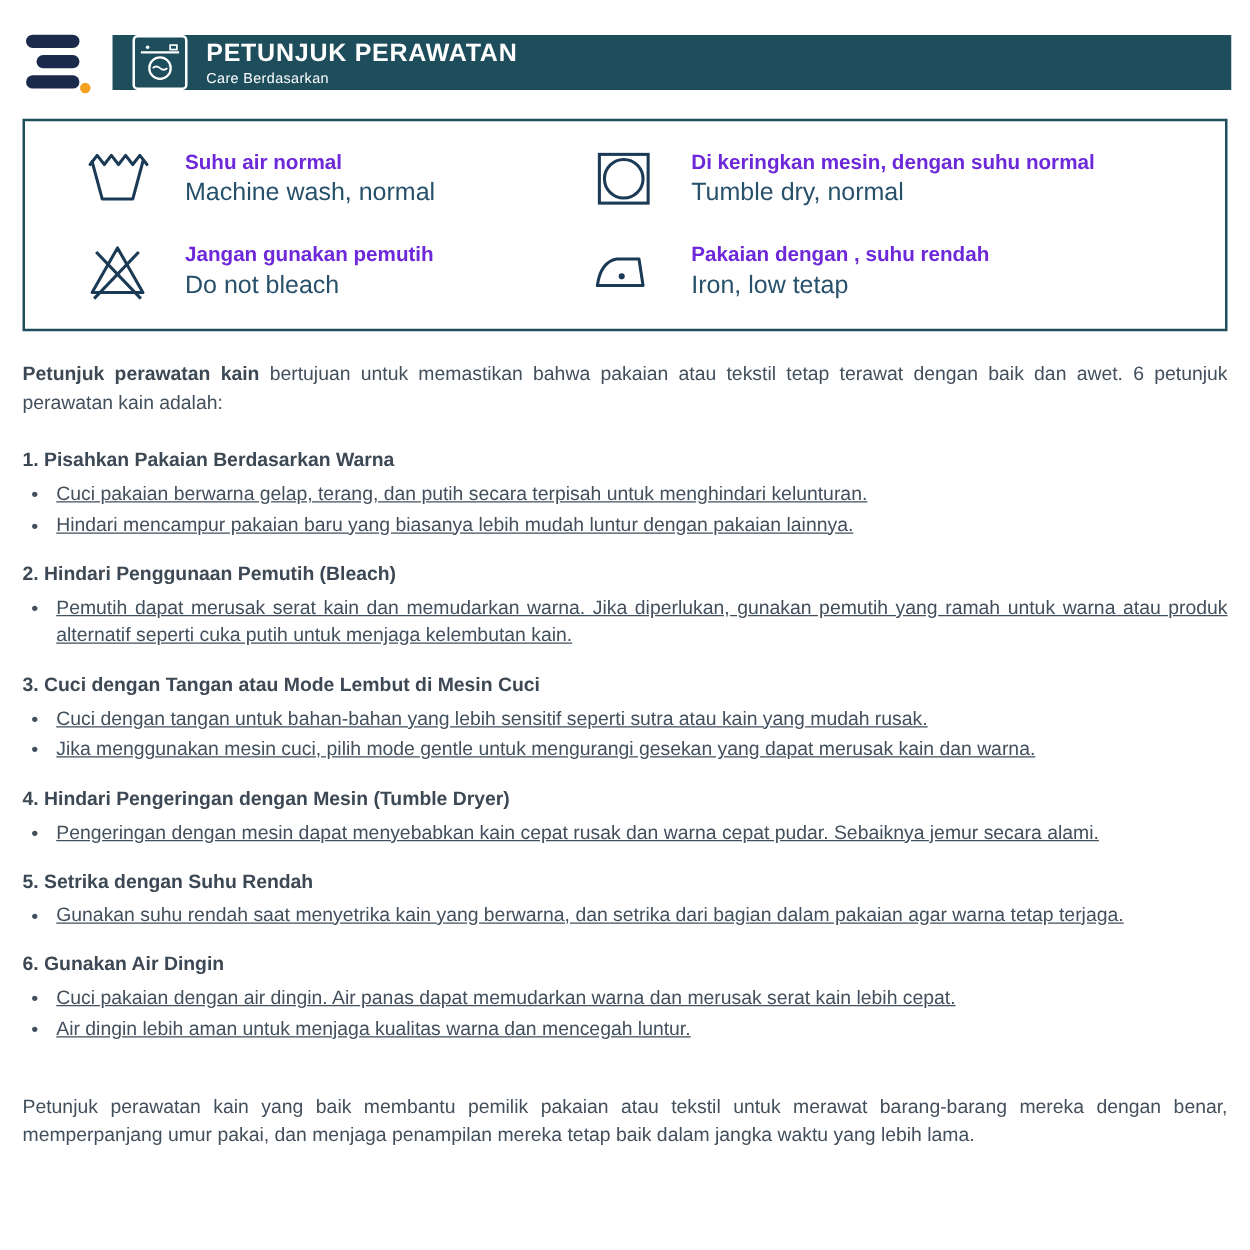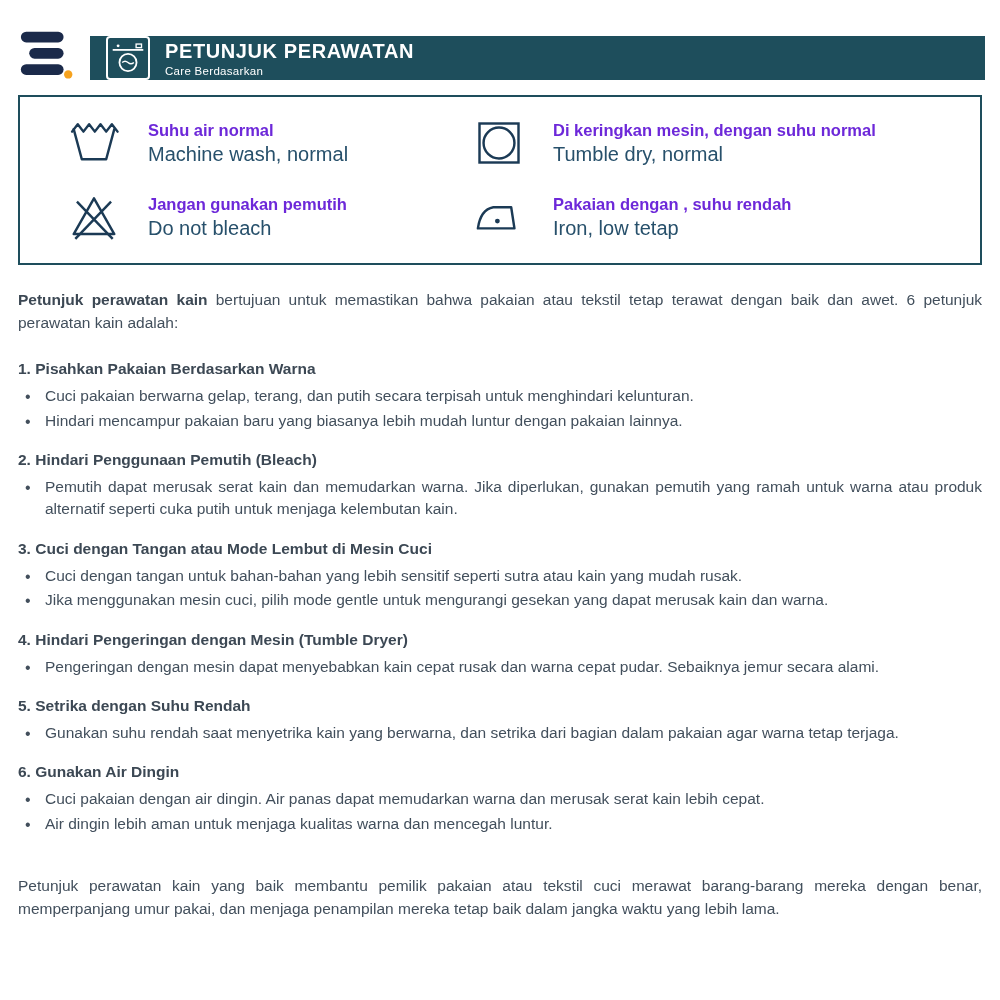--- a/index.html
+++ b/index.html
@@ -5,21 +5,21 @@
   * { box-sizing: border-box; margin: 0; padding: 0; }
   html, body { width: 1000px; height: 1000px; }
   body {
     font-family: "Liberation Sans", "DejaVu Sans", sans-serif;
     background: #ffffff;
     color: #424f5c;
     overflow: hidden;
   }
 
   
-  .header { display: flex; align-items: flex-end; padding-top: 20px; height: 80px; }
+  .header { display: flex; align-items: center; padding-top: 20px; height: 80px; }
   .logo-wrap { width: 90px; display: flex; align-items: center; justify-content: center; background: #fff; }
   .logo-wrap svg { width: 58px; height: 52px; }
   .teal-bar {
     flex: 1; background: #1e4e5c; display: flex; align-items: center;
     padding-left: 16px; margin-right: 15px; gap: 15px;
   }
   .machine-box {
     width: 44px; height: 44px; border: 2px solid #ffffff; border-radius: 4px;
     display: flex; align-items: center; justify-content: center; flex: 0 0 auto;
   }
@@ -45,21 +45,21 @@
   .sym-text { display: flex; flex-direction: column; gap: 3px; }
   .sym-title { font-size: 16.5px; font-weight: 700; color: #6d28d9; }
   .sym-sub { font-size: 20px; color: #27506b; }
 
   
   .content { padding: 24px 18px 0 18px; font-size: 15.5px; line-height: 1.46; }
   .intro { text-align: justify; margin-bottom: 24px; }
   .intro b { color: #3c4854; }
   .section { margin-bottom: 17px; }
   .section h3 { font-size: 15.5px; font-weight: 700; color: #3c4854; margin-bottom: 4px; }
-  .section ul { list-style: none; }
+  .section ul { list-style: none; text-decoration: underline; }
   .section li {
     position: relative; padding-left: 27px; text-align: justify; margin-bottom: 2px;
   }
   .section li::before {
     content: "\2022"; position: absolute; left: 7px; top: 0; font-size: 16px; color: #424f5c;
   }
   .closing { text-align: justify; margin-top: 40px; }
 </style>
 </head>
 <body>
@@ -191,15 +191,15 @@
   </div>
 
   <div class="section">
     <h3>6. Gunakan Air Dingin</h3>
     <ul>
       <li>Cuci pakaian dengan air dingin. Air panas dapat memudarkan warna dan merusak serat kain lebih cepat.</li>
       <li>Air dingin lebih aman untuk menjaga kualitas warna dan mencegah luntur.</li>
     </ul>
   </div>
 
-  <p class="closing">Petunjuk perawatan kain yang baik membantu pemilik pakaian atau tekstil cuci merawat barang-barang mereka dengan benar, memperpanjang umur pakai, dan menjaga penampilan mereka tetap baik dalam jangka waktu yang lebih lama.</p>
+  <p class="closing">Petunjuk perawatan kain yang baik membantu pemilik pakaian atau tekstil untuk merawat barang-barang mereka dengan benar, memperpanjang umur pakai, dan menjaga penampilan mereka tetap baik dalam jangka waktu yang lebih lama.</p>
 
 </div>
 
 </body></html>

